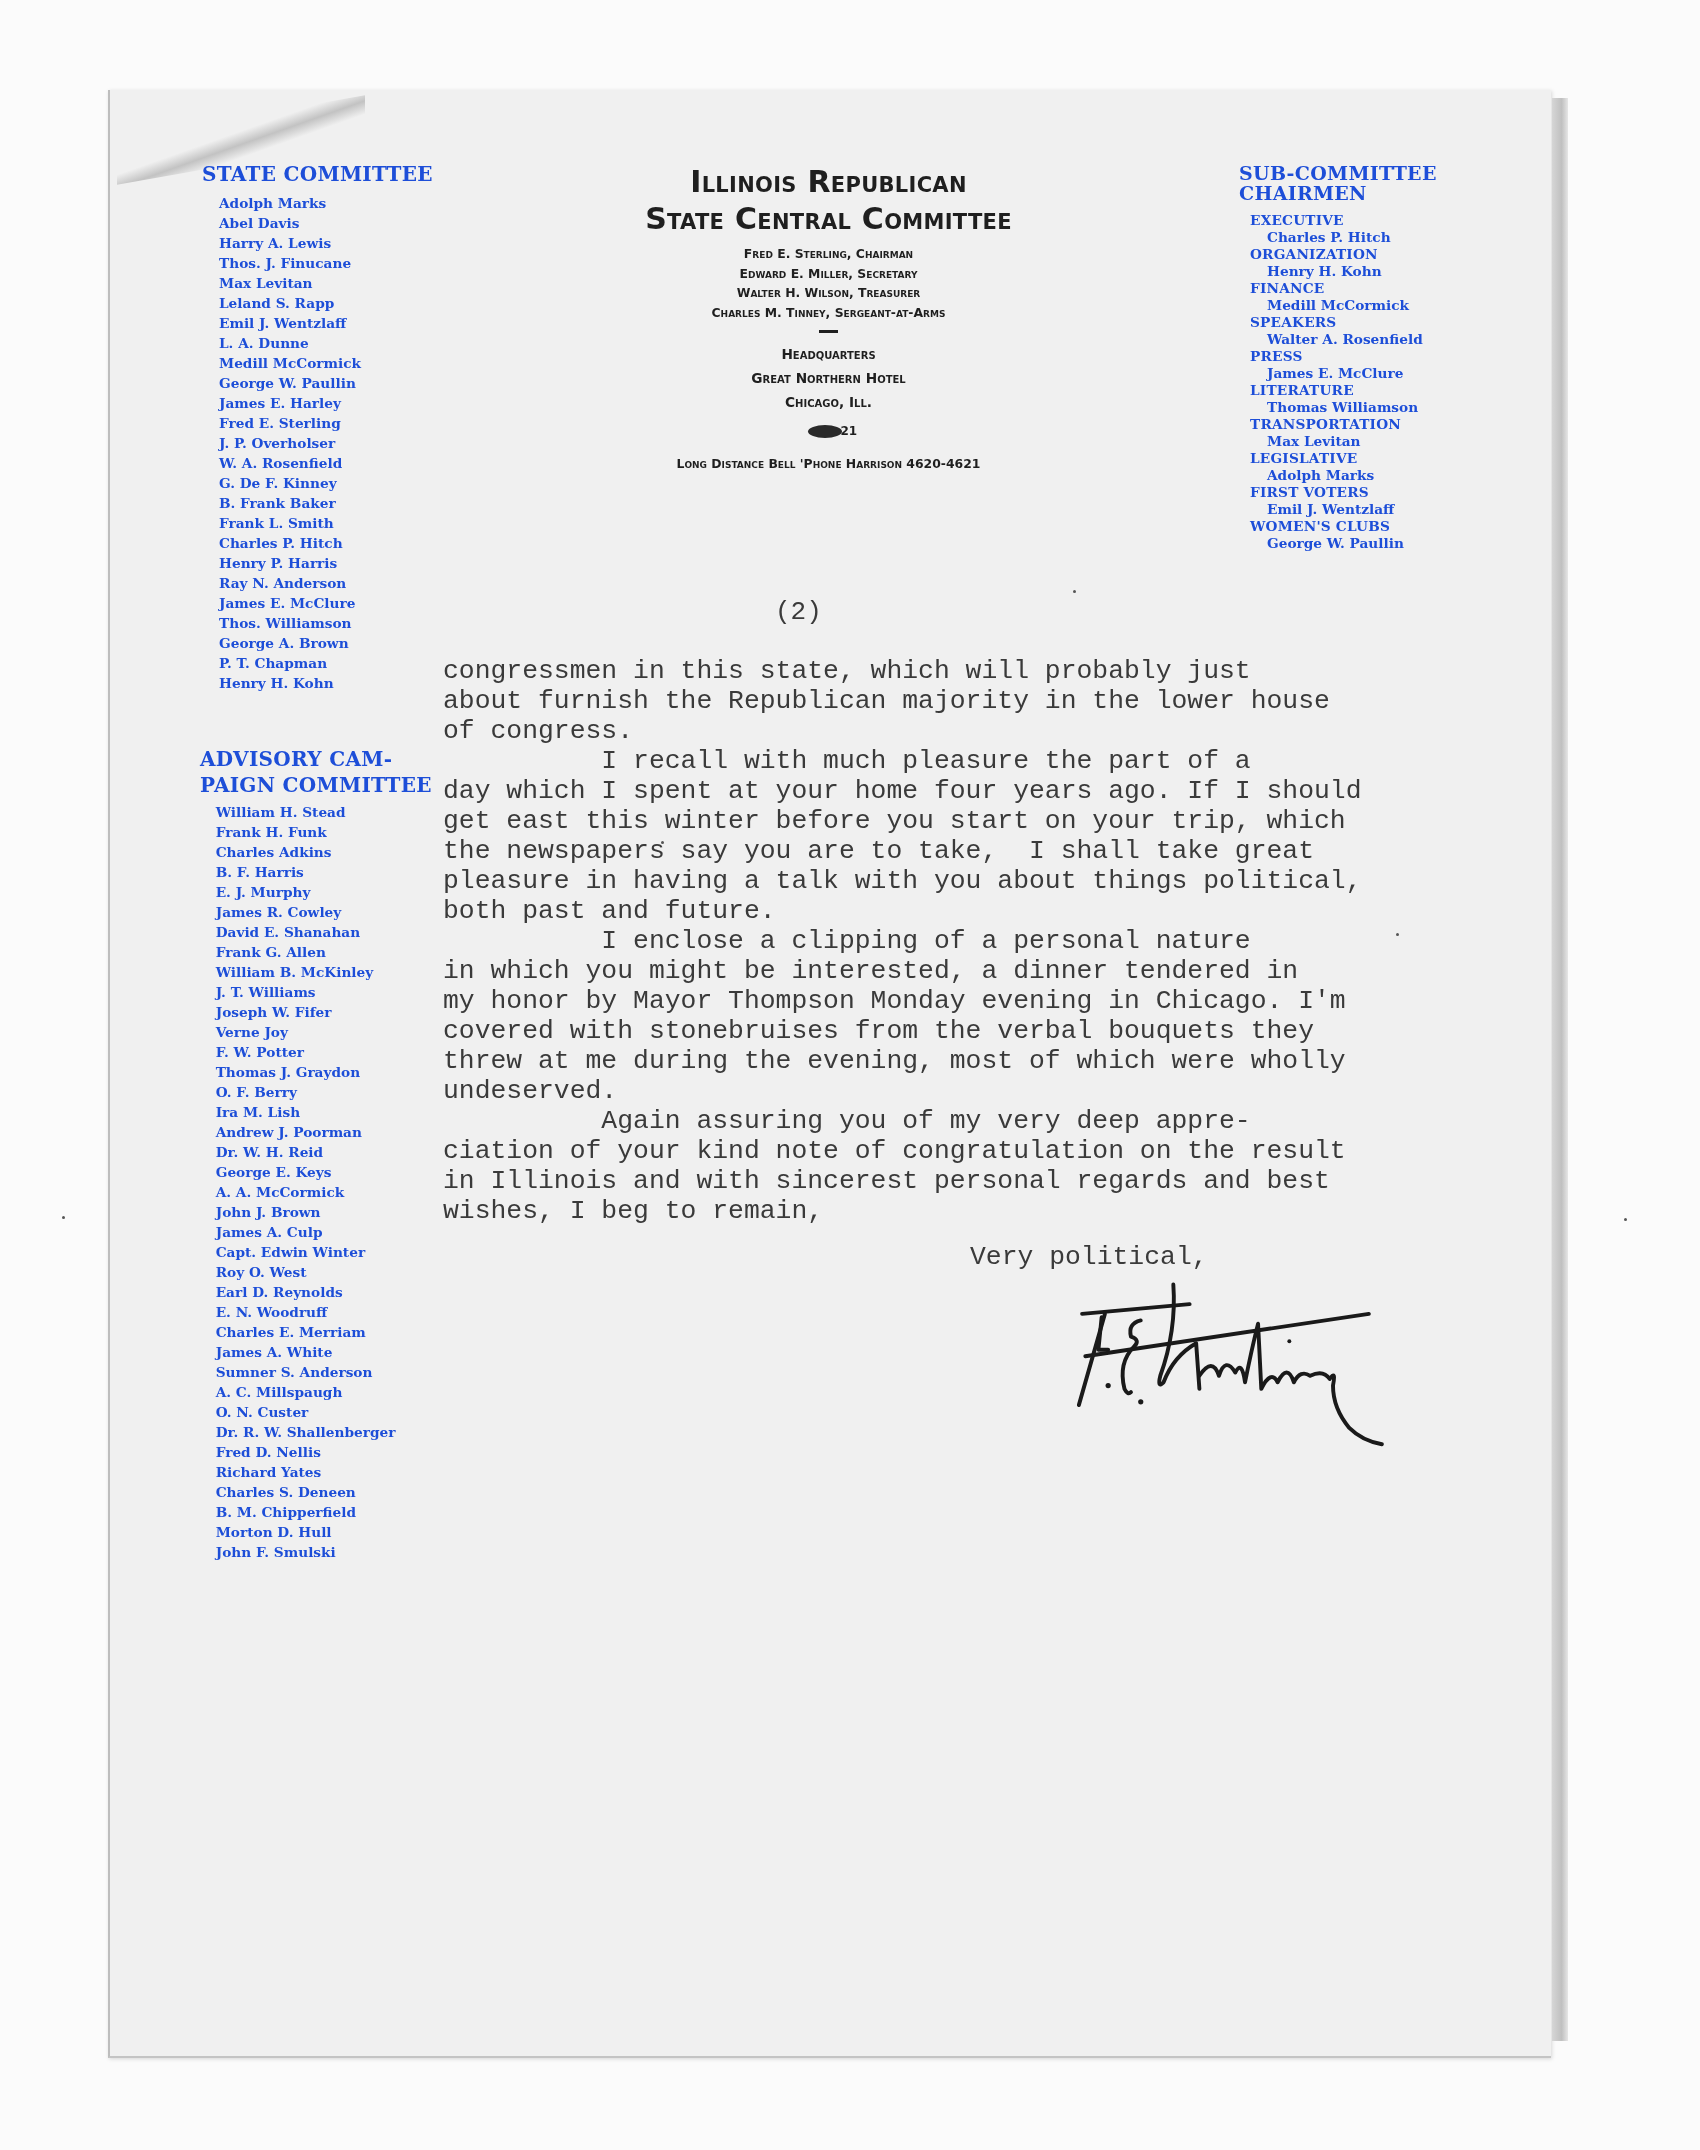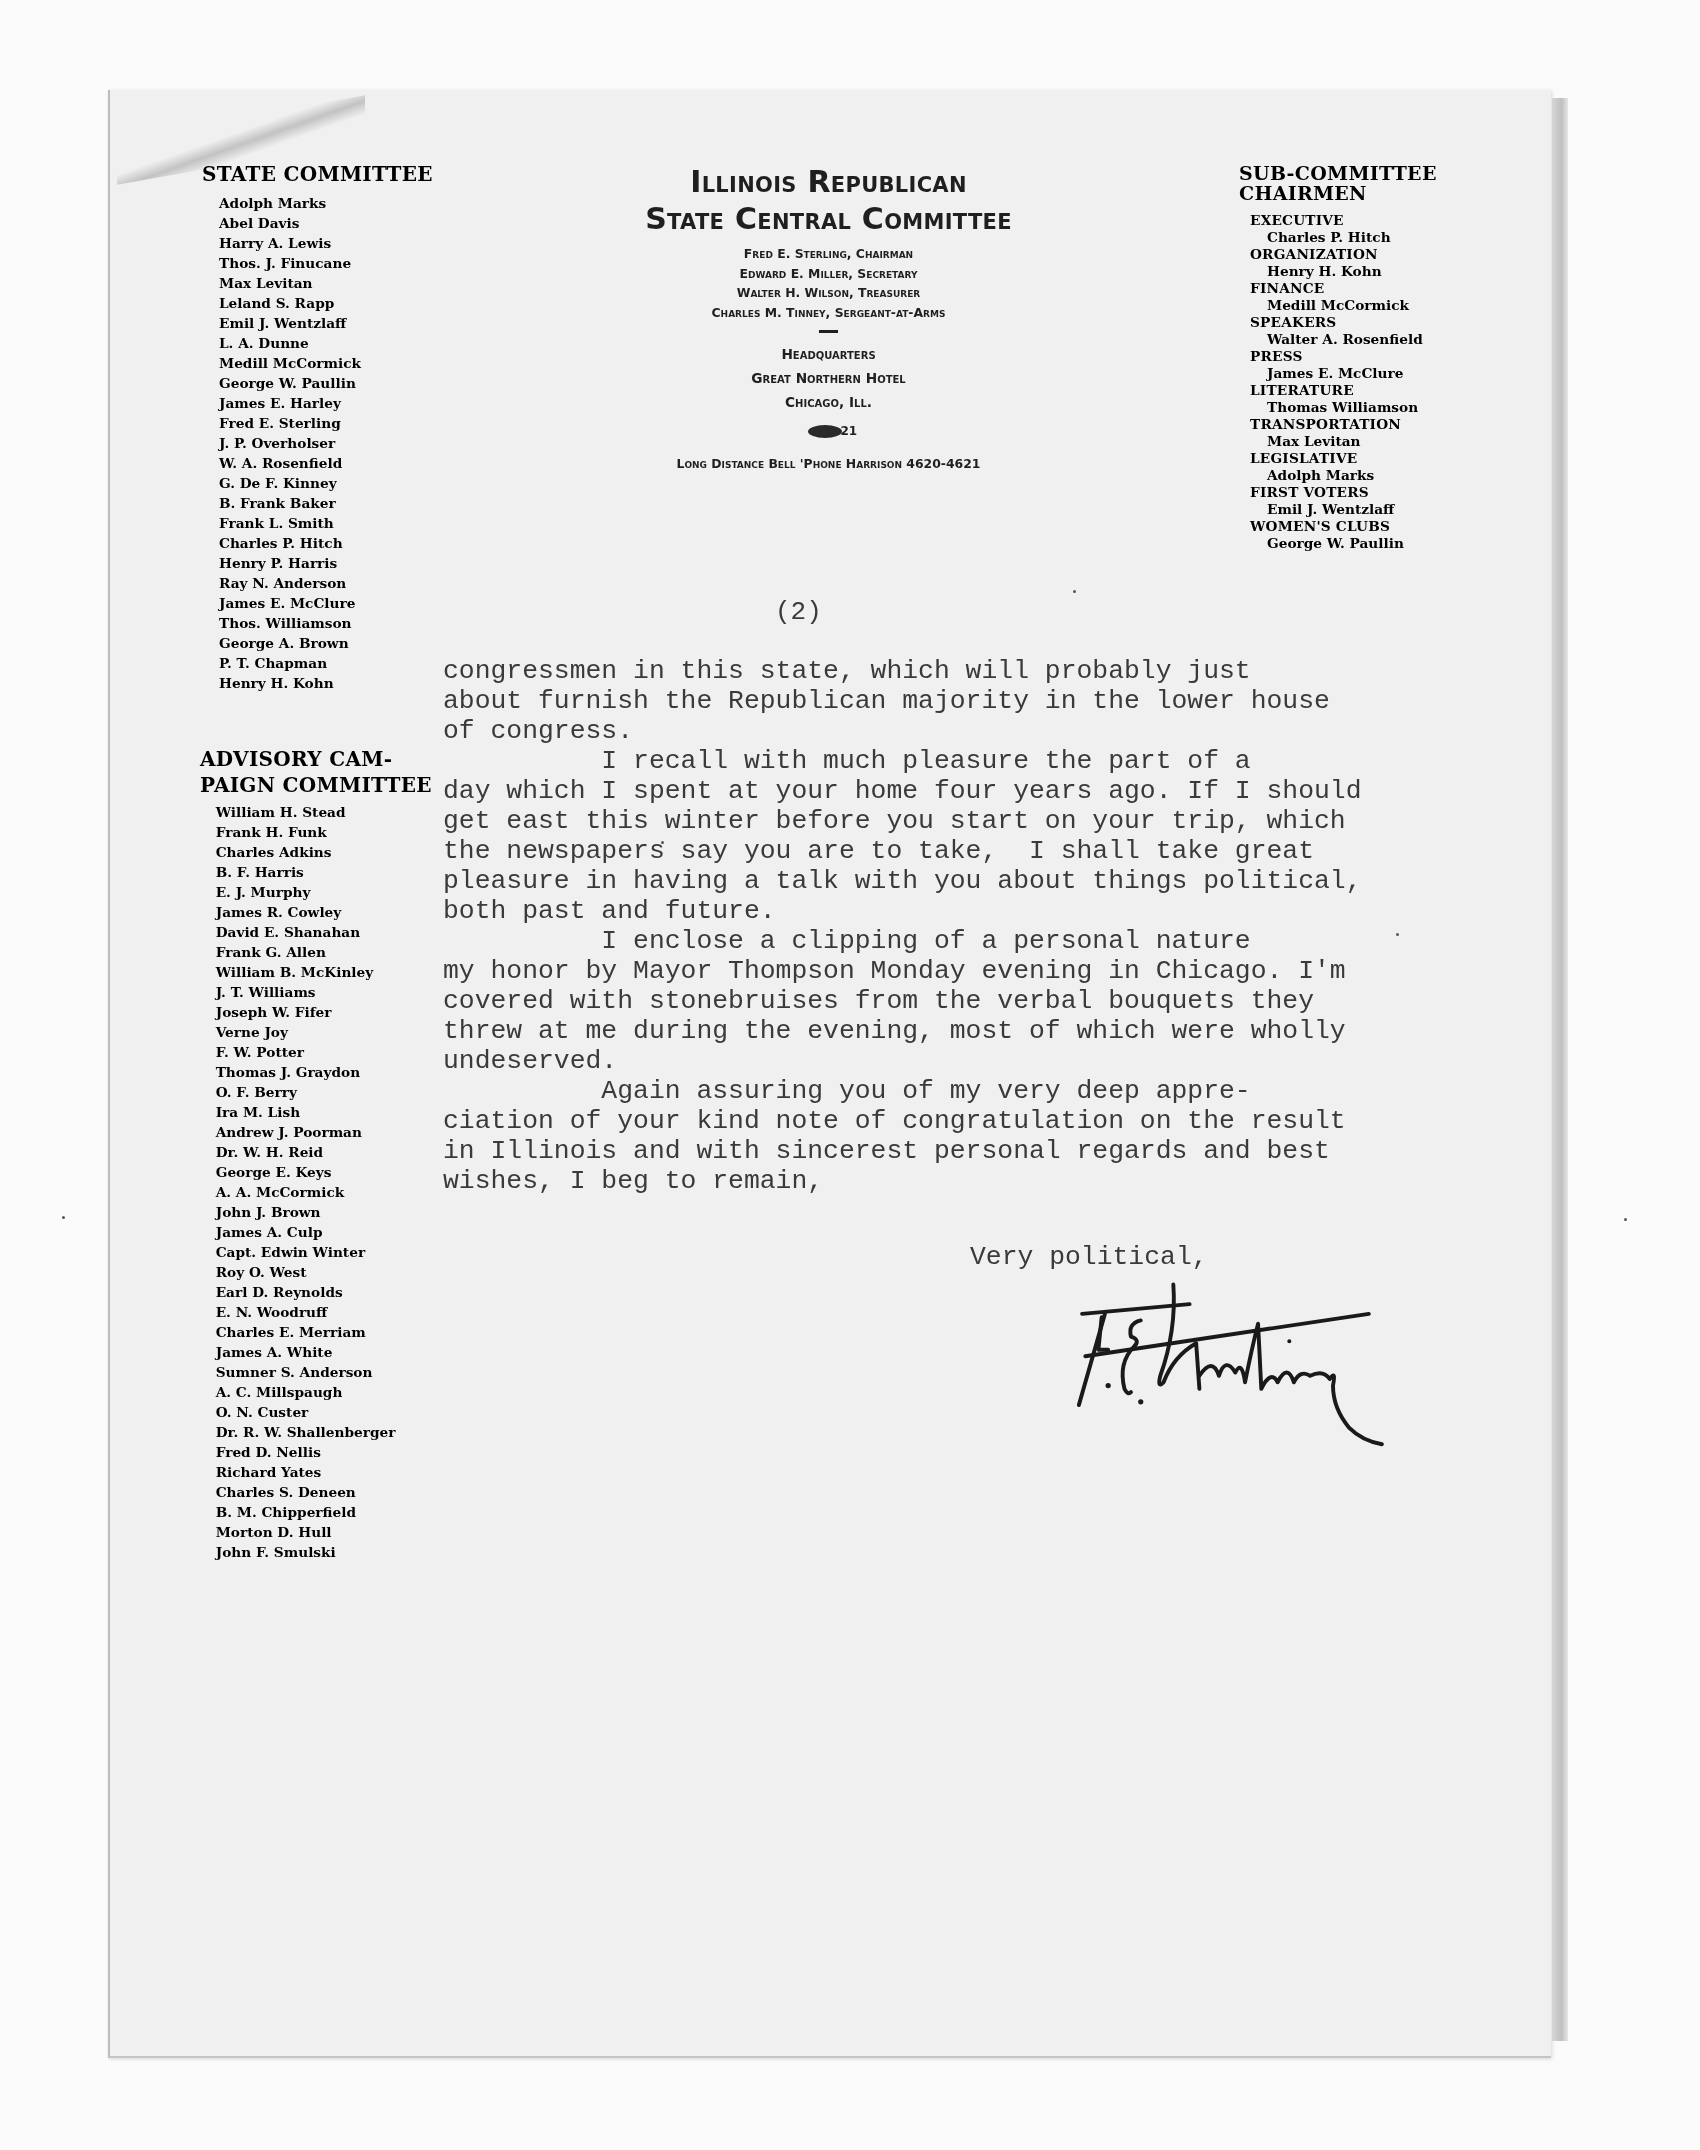--- a/index.html
+++ b/index.html
@@ -16,21 +16,21 @@
   }
   .page-edge-right {
     position: absolute; left: 1552px; top: 98px; width: 15.7px; height: 1943px;
     background: linear-gradient(to right, #d6d6d6, #c0c0c0 60%, #e6e6e6);
   }
   .fold-shadow {
     position: absolute; left: 117px; top: 117px; width: 248px; height: 46px;
     background: linear-gradient(170deg, rgba(0,0,0,0) 40%, rgba(110,110,110,0.35) 55%, rgba(0,0,0,0) 70%);
     transform: skewY(-10deg);
   }
-  .serif-bold { font-family: "DejaVu Serif", "Liberation Serif", serif; font-weight: bold; color: #000000; }
+  .serif-bold { font-family: "DejaVu Serif", "Liberation Serif", serif; font-weight: bold; color: #1d4ed8; }
   .sans-bold { font-family: "DejaVu Sans", "Liberation Sans", sans-serif; font-weight: bold; color: #1f1f1f; }
   .mono { font-family: "Liberation Mono", "DejaVu Sans Mono", monospace; color: #3a3a3a; }
 
   
   .left-col { position: absolute; left: 202px; top: 163px; width: 274px; }
   .col-heading { font-size: 20px; letter-spacing: 0.3px; line-height: 22px; white-space: nowrap; }
   .name-list { margin: 7.8px 0 0 17px; padding: 0; list-style: none; }
   .name-list li { font-size: 13.7px; line-height: 20px; white-space: nowrap; }
   .advisory { position: absolute; left: 200px; top: 736px; margin-top: 10px; }
   .advisory .col-heading { font-size: 20px; line-height: 26px; }
@@ -224,20 +224,21 @@
   <p>congressmen in this state, which will probably just</p>
   <p>about furnish the Republican majority in the lower house</p>
   <p>of congress.</p>
   <p>          I recall with much pleasure the part of a</p>
   <p>day which I spent at your home four years ago. If I should</p>
   <p>get east this winter before you start on your trip, which</p>
   <p>the newspapers say you are to take,  I shall take great</p>
   <p>pleasure in having a talk with you about things political,</p>
   <p>both past and future.</p>
   <p>          I enclose a clipping of a personal nature</p>
+  <p>in which you might be interested, a dinner tendered in</p>
   <p>my honor by Mayor Thompson Monday evening in Chicago. I'm</p>
   <p>covered with stonebruises from the verbal bouquets they</p>
   <p>threw at me during the evening, most of which were wholly</p>
   <p>undeserved.</p>
   <p>          Again assuring you of my very deep appre-</p>
   <p>ciation of your kind note of congratulation on the result</p>
   <p>in Illinois and with sincerest personal regards and best</p>
   <p>wishes, I beg to remain,</p>
 </div>
 

